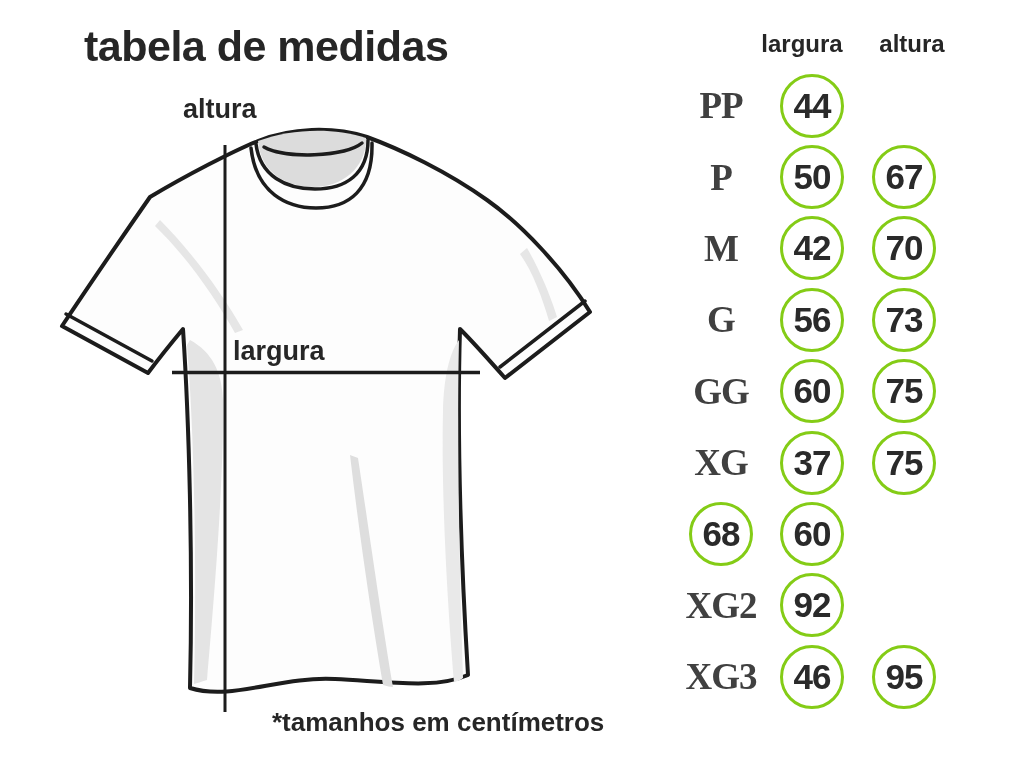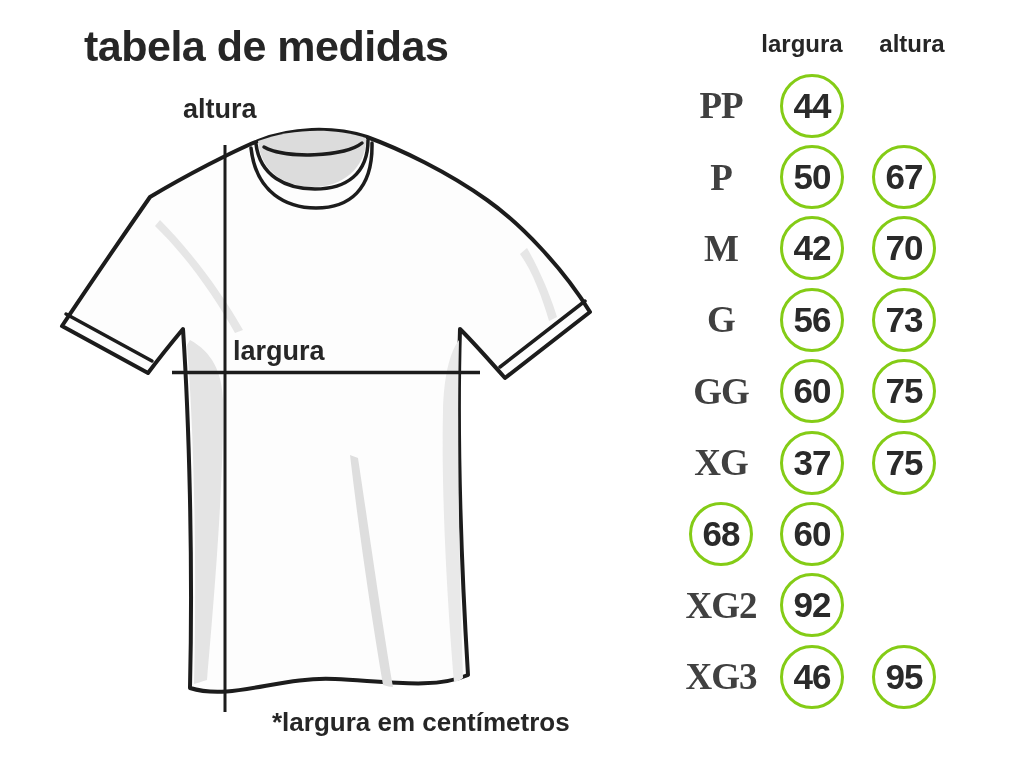--- a/index.html
+++ b/index.html
@@ -99,21 +99,21 @@
       <line x1="500" y1="367" x2="585" y2="301" stroke="#1c1c1c" stroke-width="3.5" stroke-linecap="round"></line>
 
       <line x1="225" y1="145" x2="225" y2="712" stroke="#1c1c1c" stroke-width="3"></line>
       <line x1="172" y1="372.5" x2="480" y2="372.5" stroke="#1c1c1c" stroke-width="3.5"></line>
     </svg>
   </div>
 
   <div class="measure-label altura-label">altura</div>
   <div class="measure-label largura-label">largura</div>
 
-  <div class="footnote">*largura em centímetros</div>
+  <div class="footnote">*tamanhos em centímetros</div>
 
   <div class="size-table">
     <div class="thead">
       <div class="hcell"></div>
       <div class="hcell h-largura">largura</div>
       <div class="hcell h-altura">altura</div>
     </div>
 
     <div class="trow">
       <div class="size-cell">PP</div>

